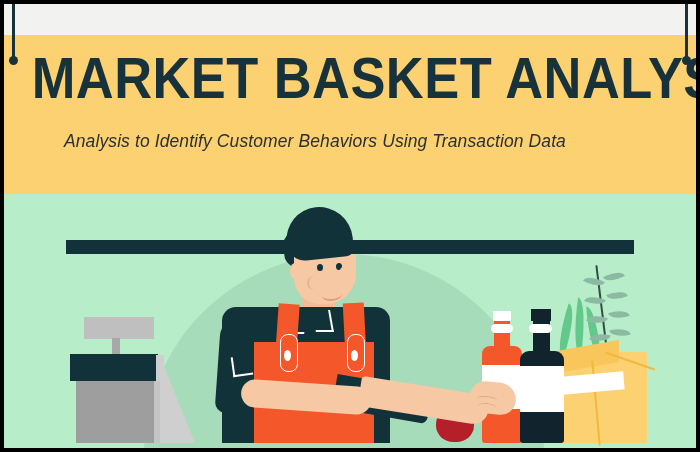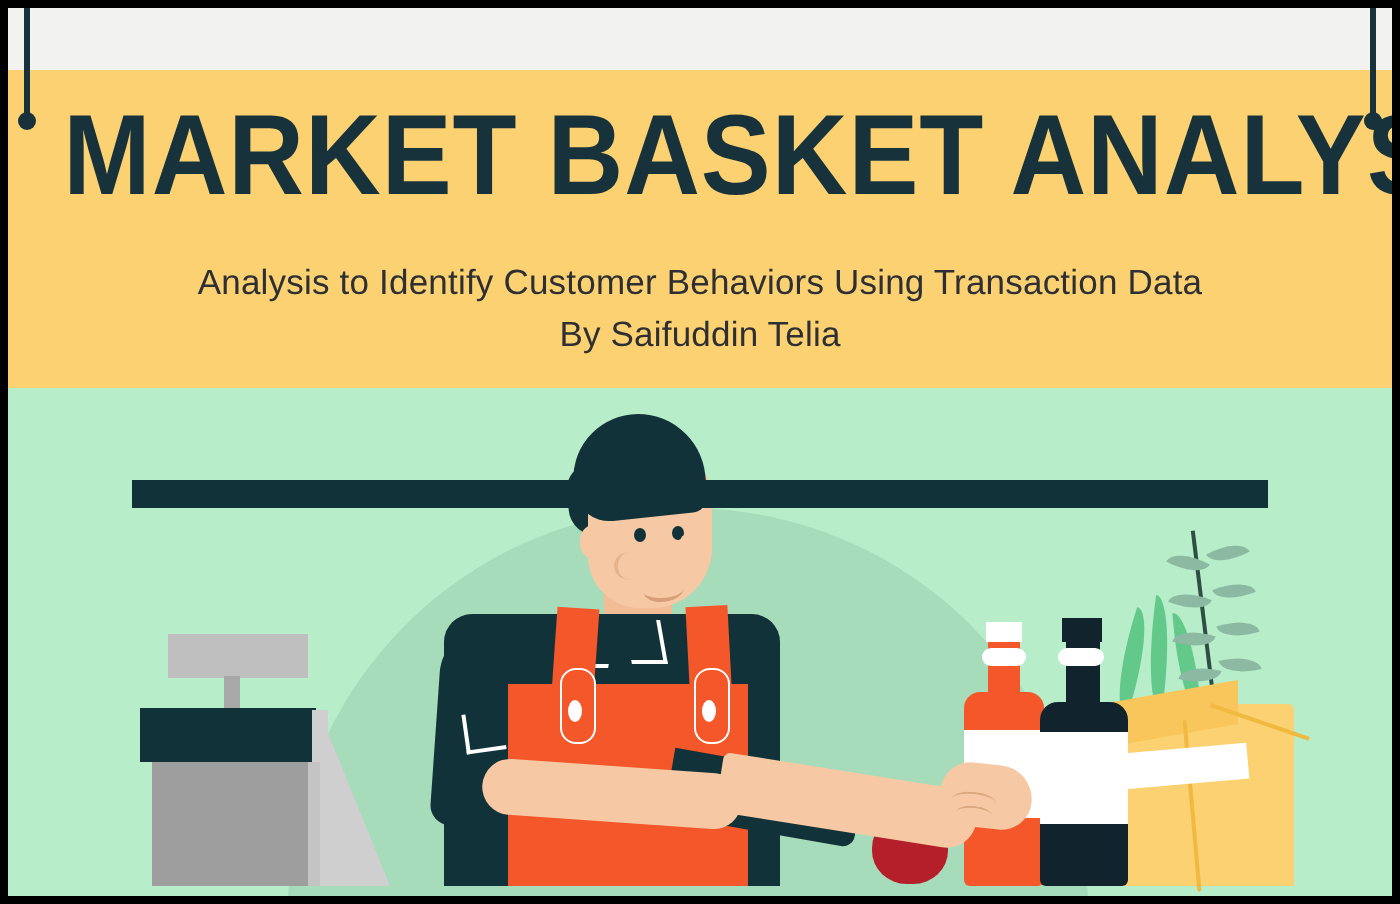--- a/index.html
+++ b/index.html
@@ -76,26 +76,26 @@
     line-height: 60px;
     white-space: nowrap;
     transform: scaleX(0.92);
     transform-origin: center top;
   }
   .subtitle {
     position: absolute;
     left: 60px;
     top: 124px;
     width: 572px;
-    text-align: center;
     color: #2d2f33;
     font-size: 17.5px;
     line-height: 26px;
     font-weight: normal;
     letter-spacing: 0.1px;
+    font-style: italic;
   }
 
   
   .stage {
     position: absolute;
     left: 0;
     top: 190px;
     width: 692px;
     height: 254px;
     background: #b7edc9;
@@ -618,21 +618,20 @@
 
   <div class="pin pin-left"></div>
   <div class="pin-dot pin-dot-left"></div>
   <div class="pin pin-right"></div>
   <div class="pin-dot pin-dot-right"></div>
 
   <div class="title">MARKET BASKET ANALYSIS</div>
 
   <div class="subtitle">
     <div>Analysis to Identify Customer Behaviors Using Transaction Data</div>
-    <div>By Saifuddin Telia</div>
   </div>
 
   <div class="stage">
     <div class="stage-hill"></div>
   </div>
 
   <div class="reg-shadow"></div>
   <div class="reg-screen"></div>
   <div class="reg-stem"></div>
   <div class="reg-top"></div>

